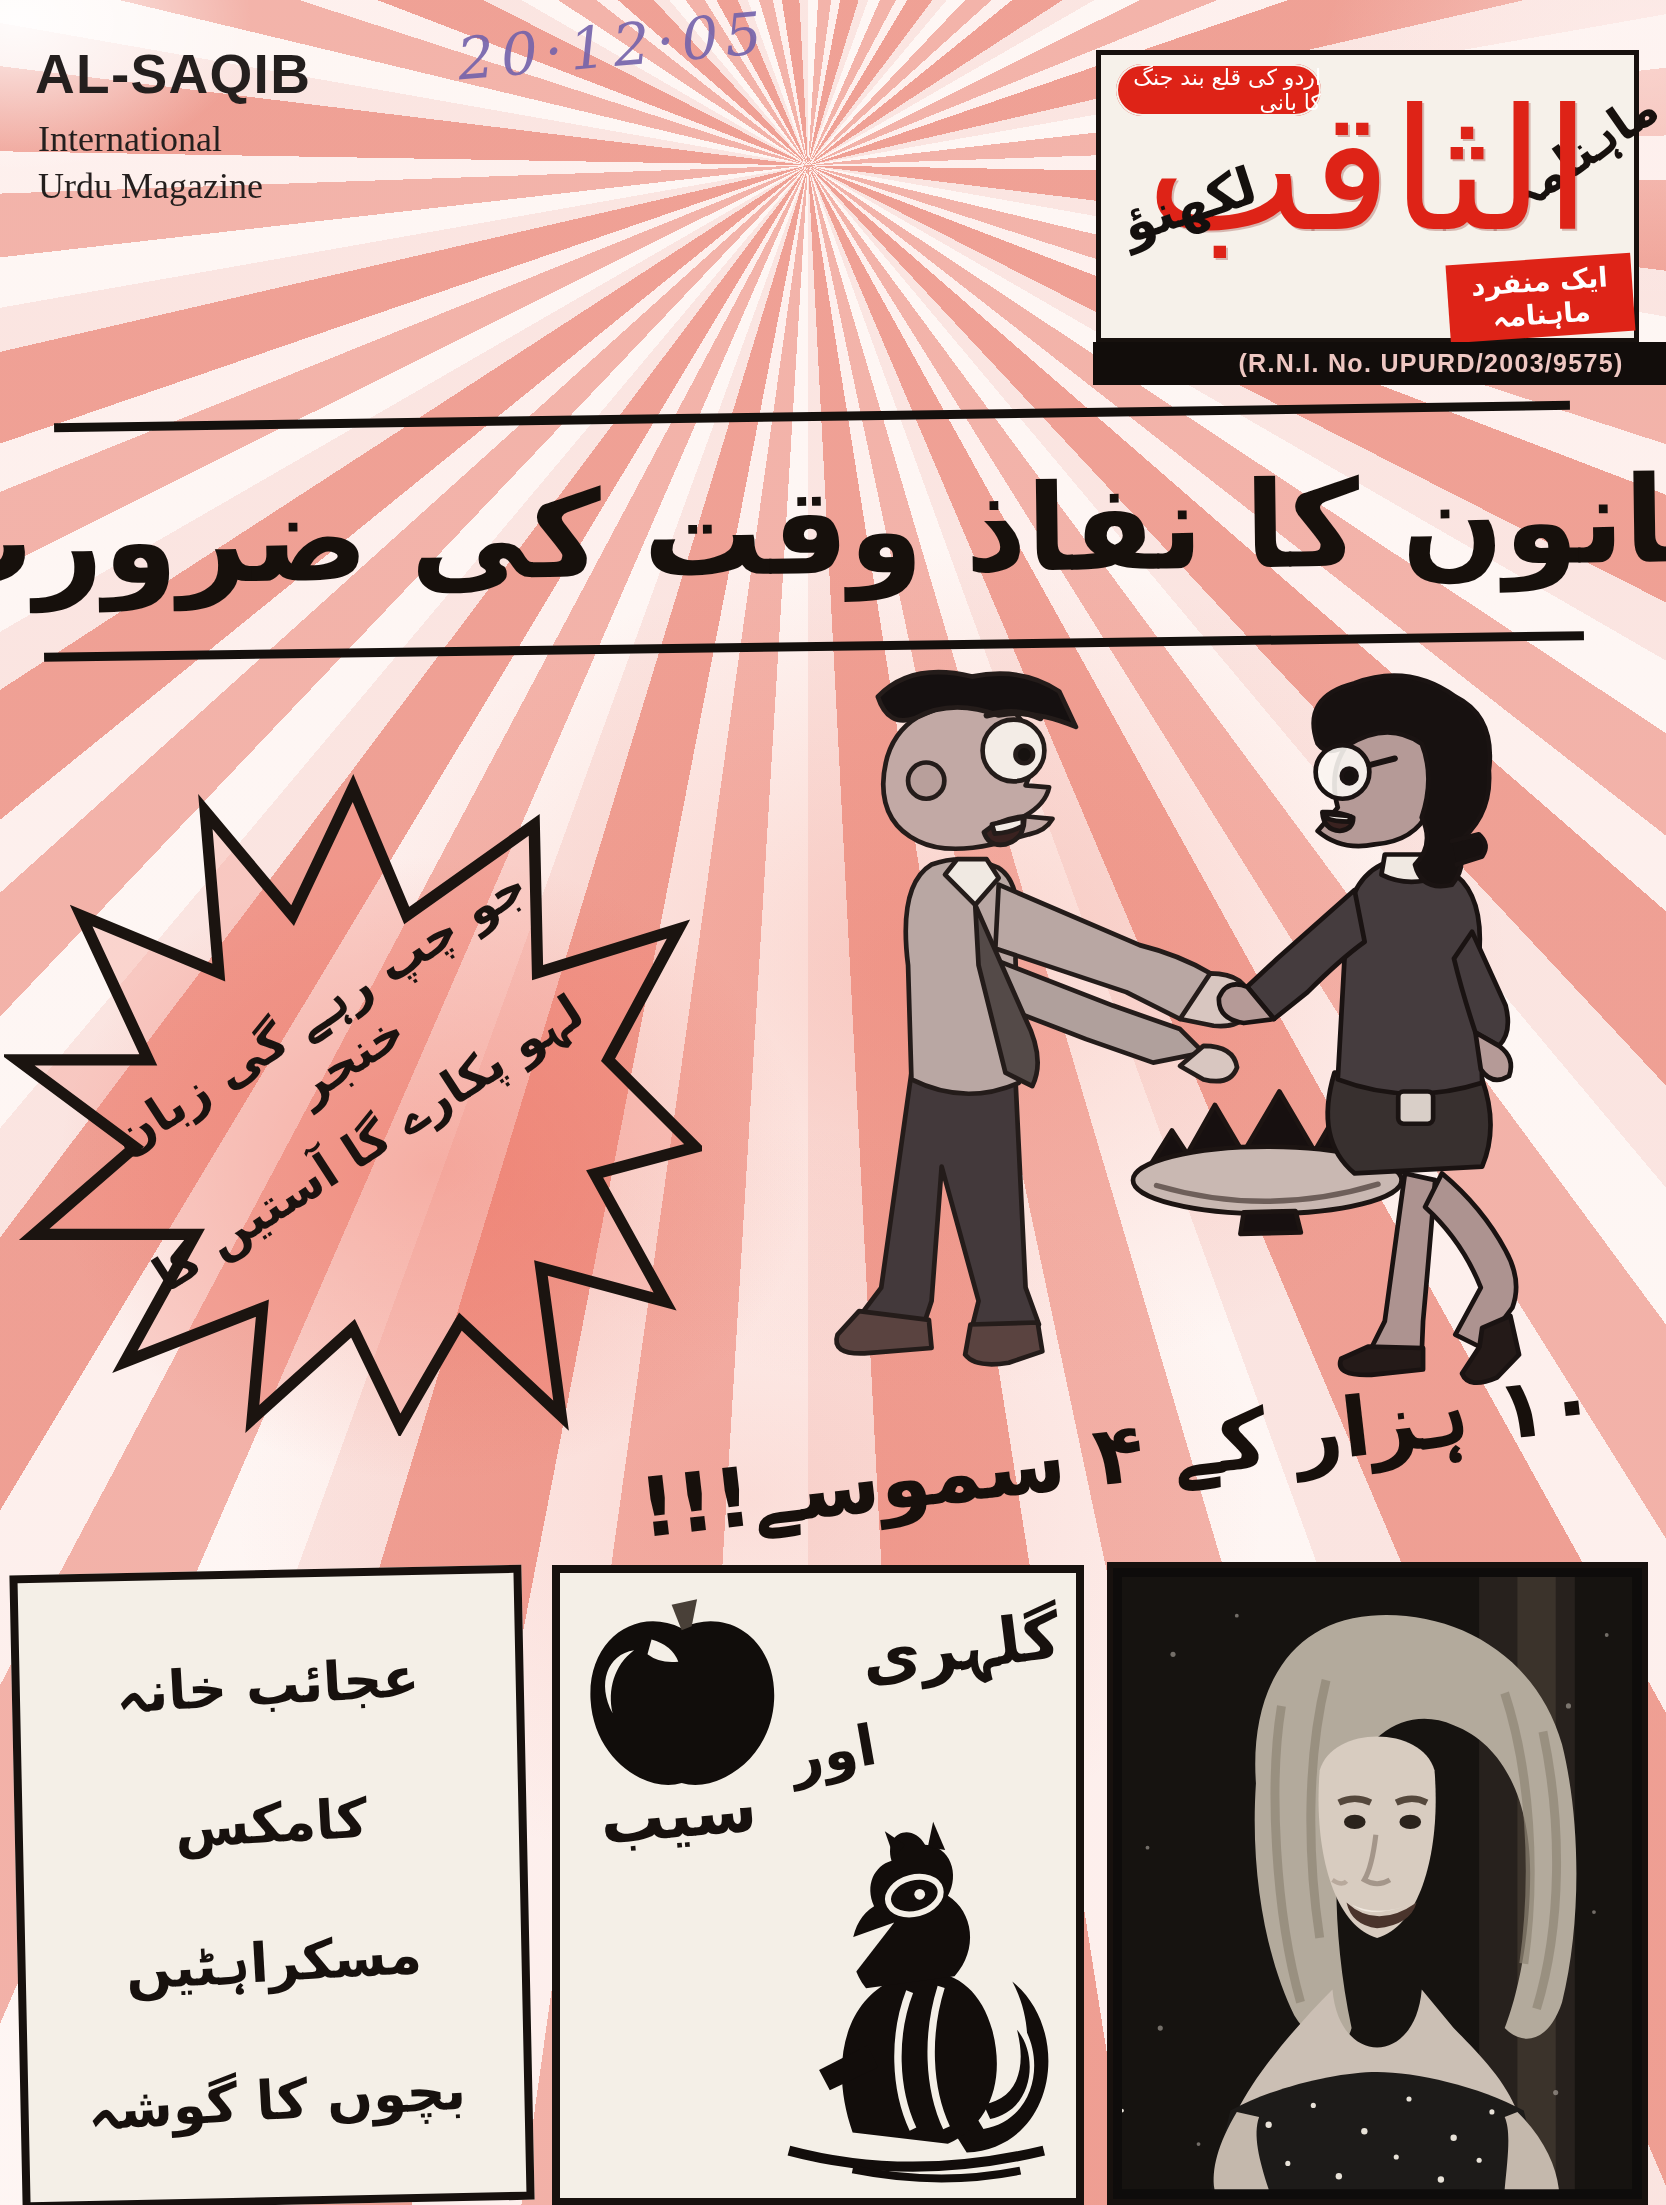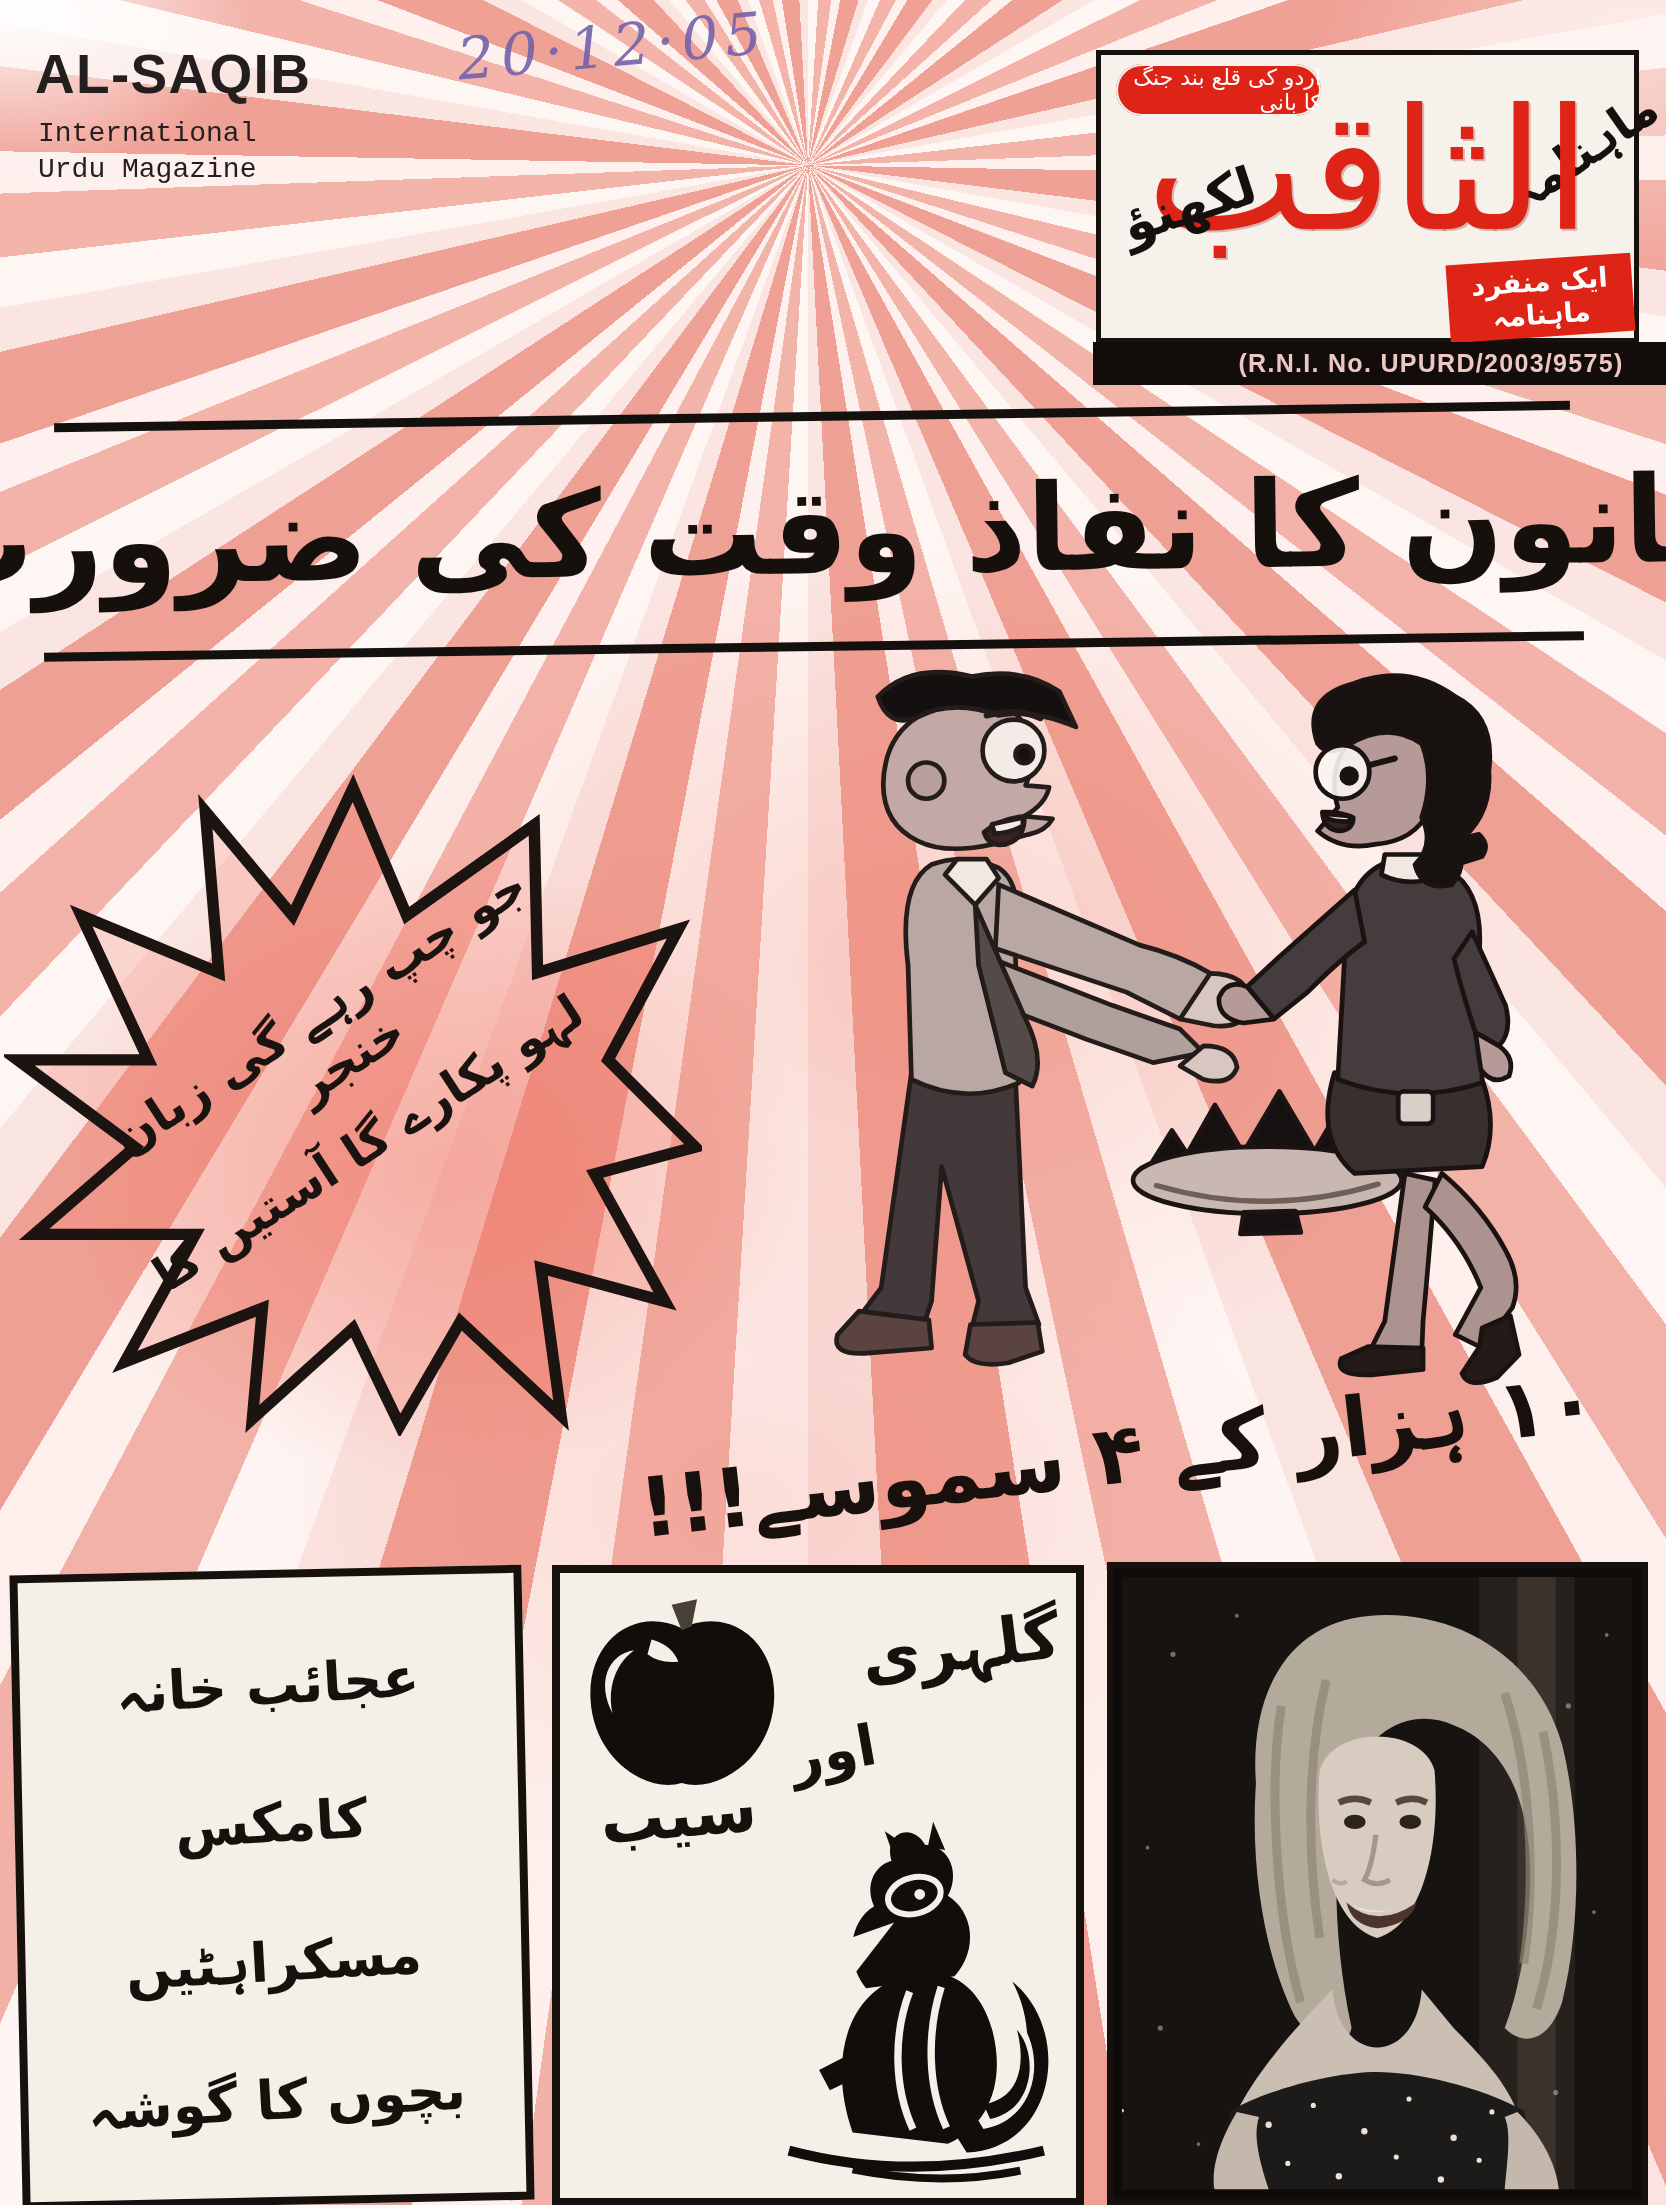--- a/index.html
+++ b/index.html
@@ -19,21 +19,21 @@
         rgba(238,150,137,.72) 11deg 17deg,
         rgba(252,236,233,.85) 17deg 20deg),
       linear-gradient(#f3beb6,#f0b4ac);
   }
   .abs{position:absolute;}
   .rtl{direction:rtl;unicode-bidi:plaintext;}
   .urdu{font-family:"DejaVu Sans",sans-serif;}
 
   
   .pub-title{left:35px;top:42px;font-size:55px;font-weight:bold;letter-spacing:1.3px;color:#241f1e;font-family:"Liberation Sans",sans-serif;}
-  .pub-sub{left:38px;top:116px;font-size:28px;color:#241f1e;font-family:Liberation Mono, monospace;line-height:1.3;}
+  .pub-sub{left:38px;top:116px;font-size:36px;color:#241f1e;font-family:Liberation Serif, serif;line-height:1.3;}
 
   
   .date{left:457px;top:12px;font-size:58px;color:#7362ab;font-style:italic;
         font-family:"DejaVu Serif",serif;transform:rotate(-5deg);letter-spacing:6.7px;opacity:.9;}
 
   
   .masthead{left:1096px;top:50px;width:543px;height:293px;background:#f6f1ea;
             border:5.4px solid #17110e;box-sizing:border-box;}
   .badge{left:1116px;top:64px;width:205px;height:52px;background:#de2317;border-radius:28px;
          display:flex;align-items:center;justify-content:center;color:#fff;

